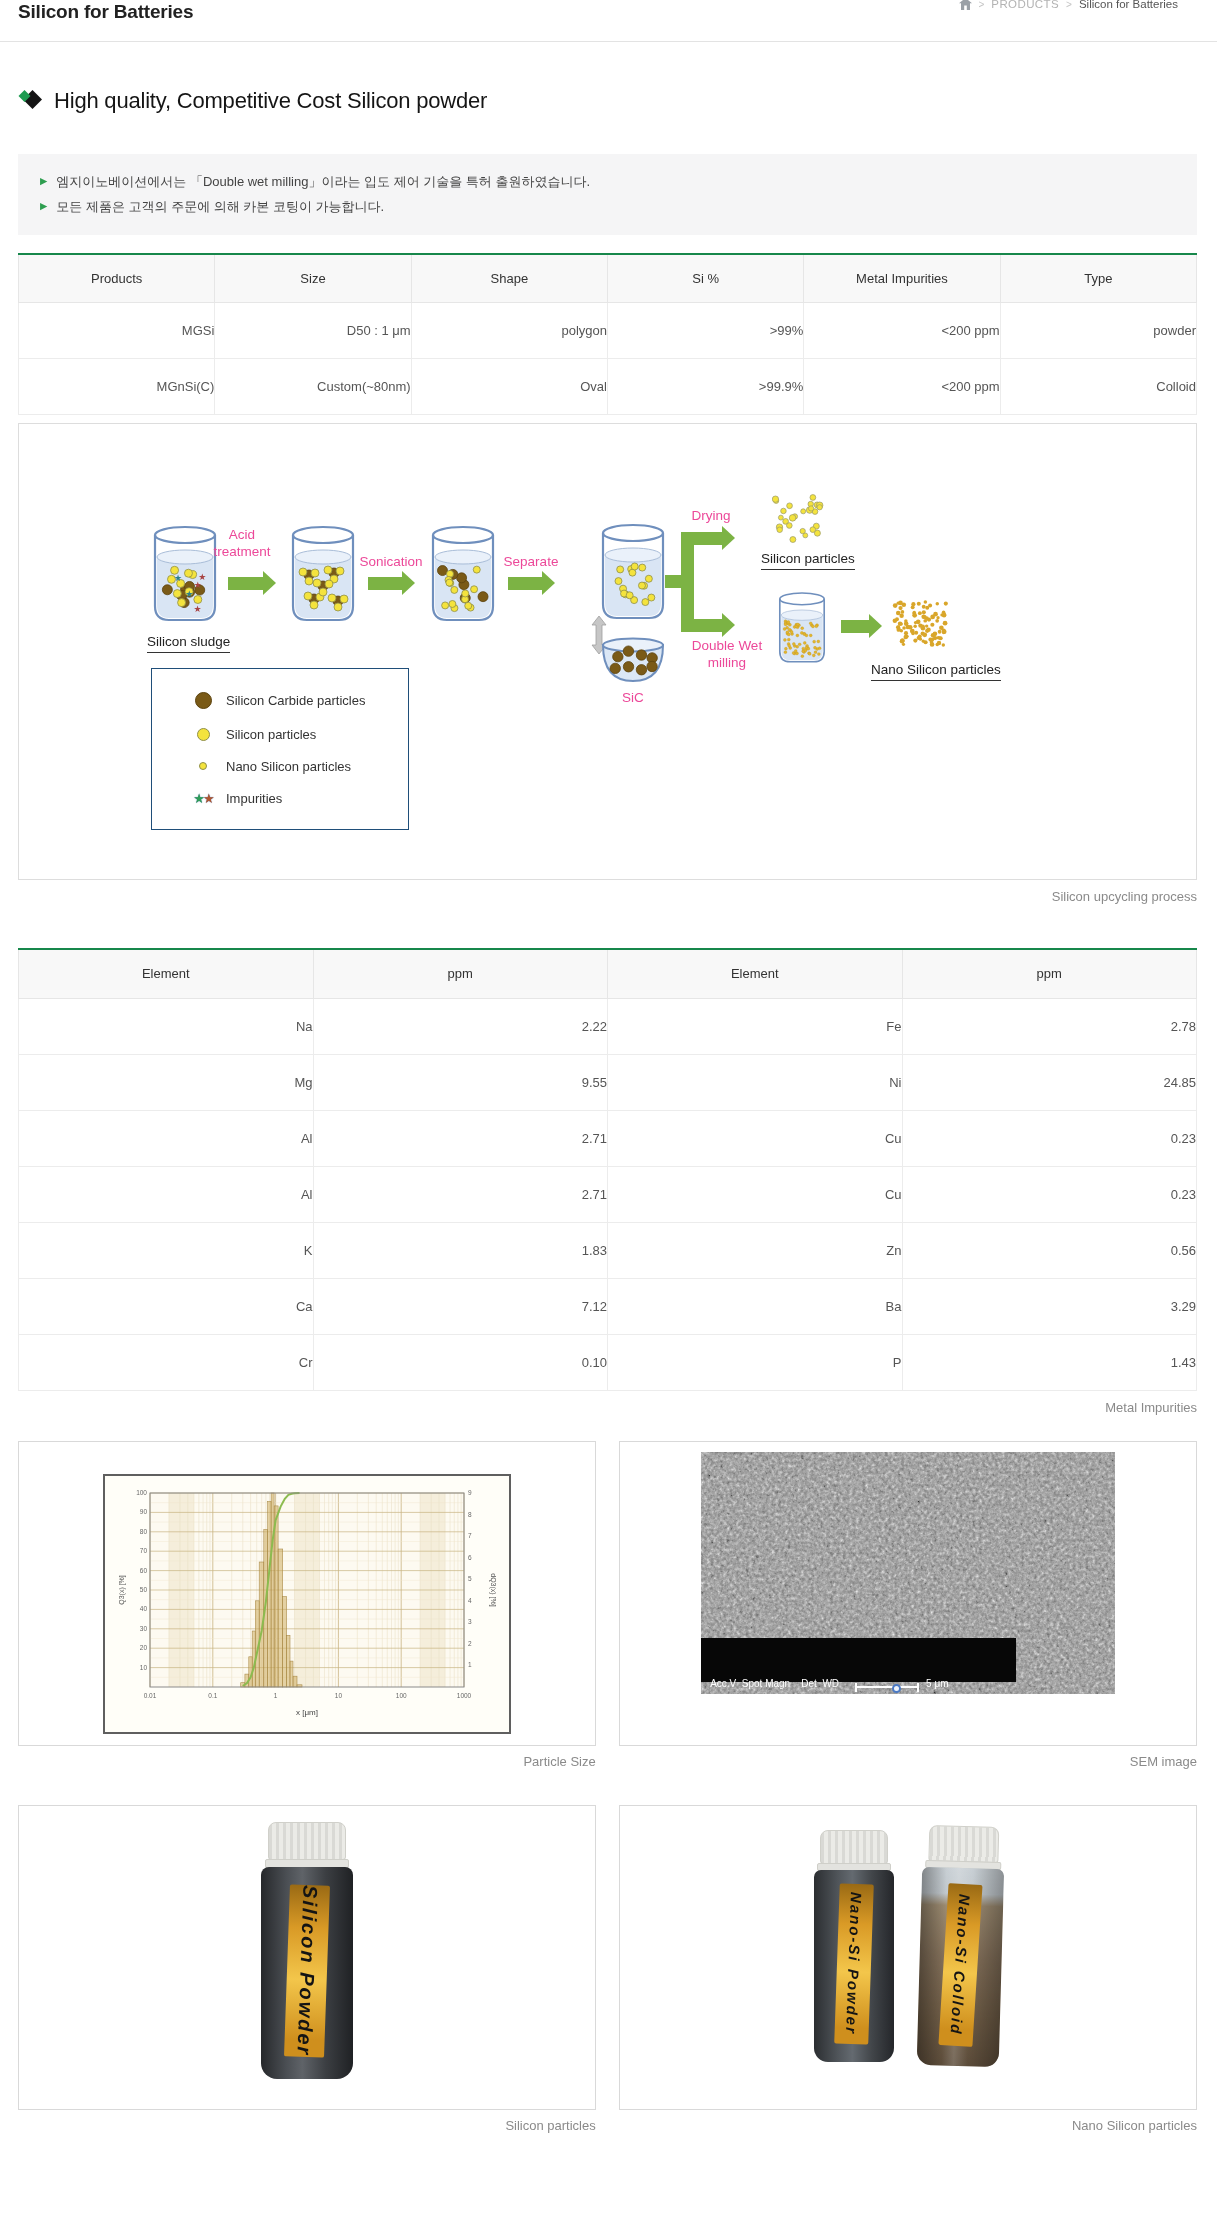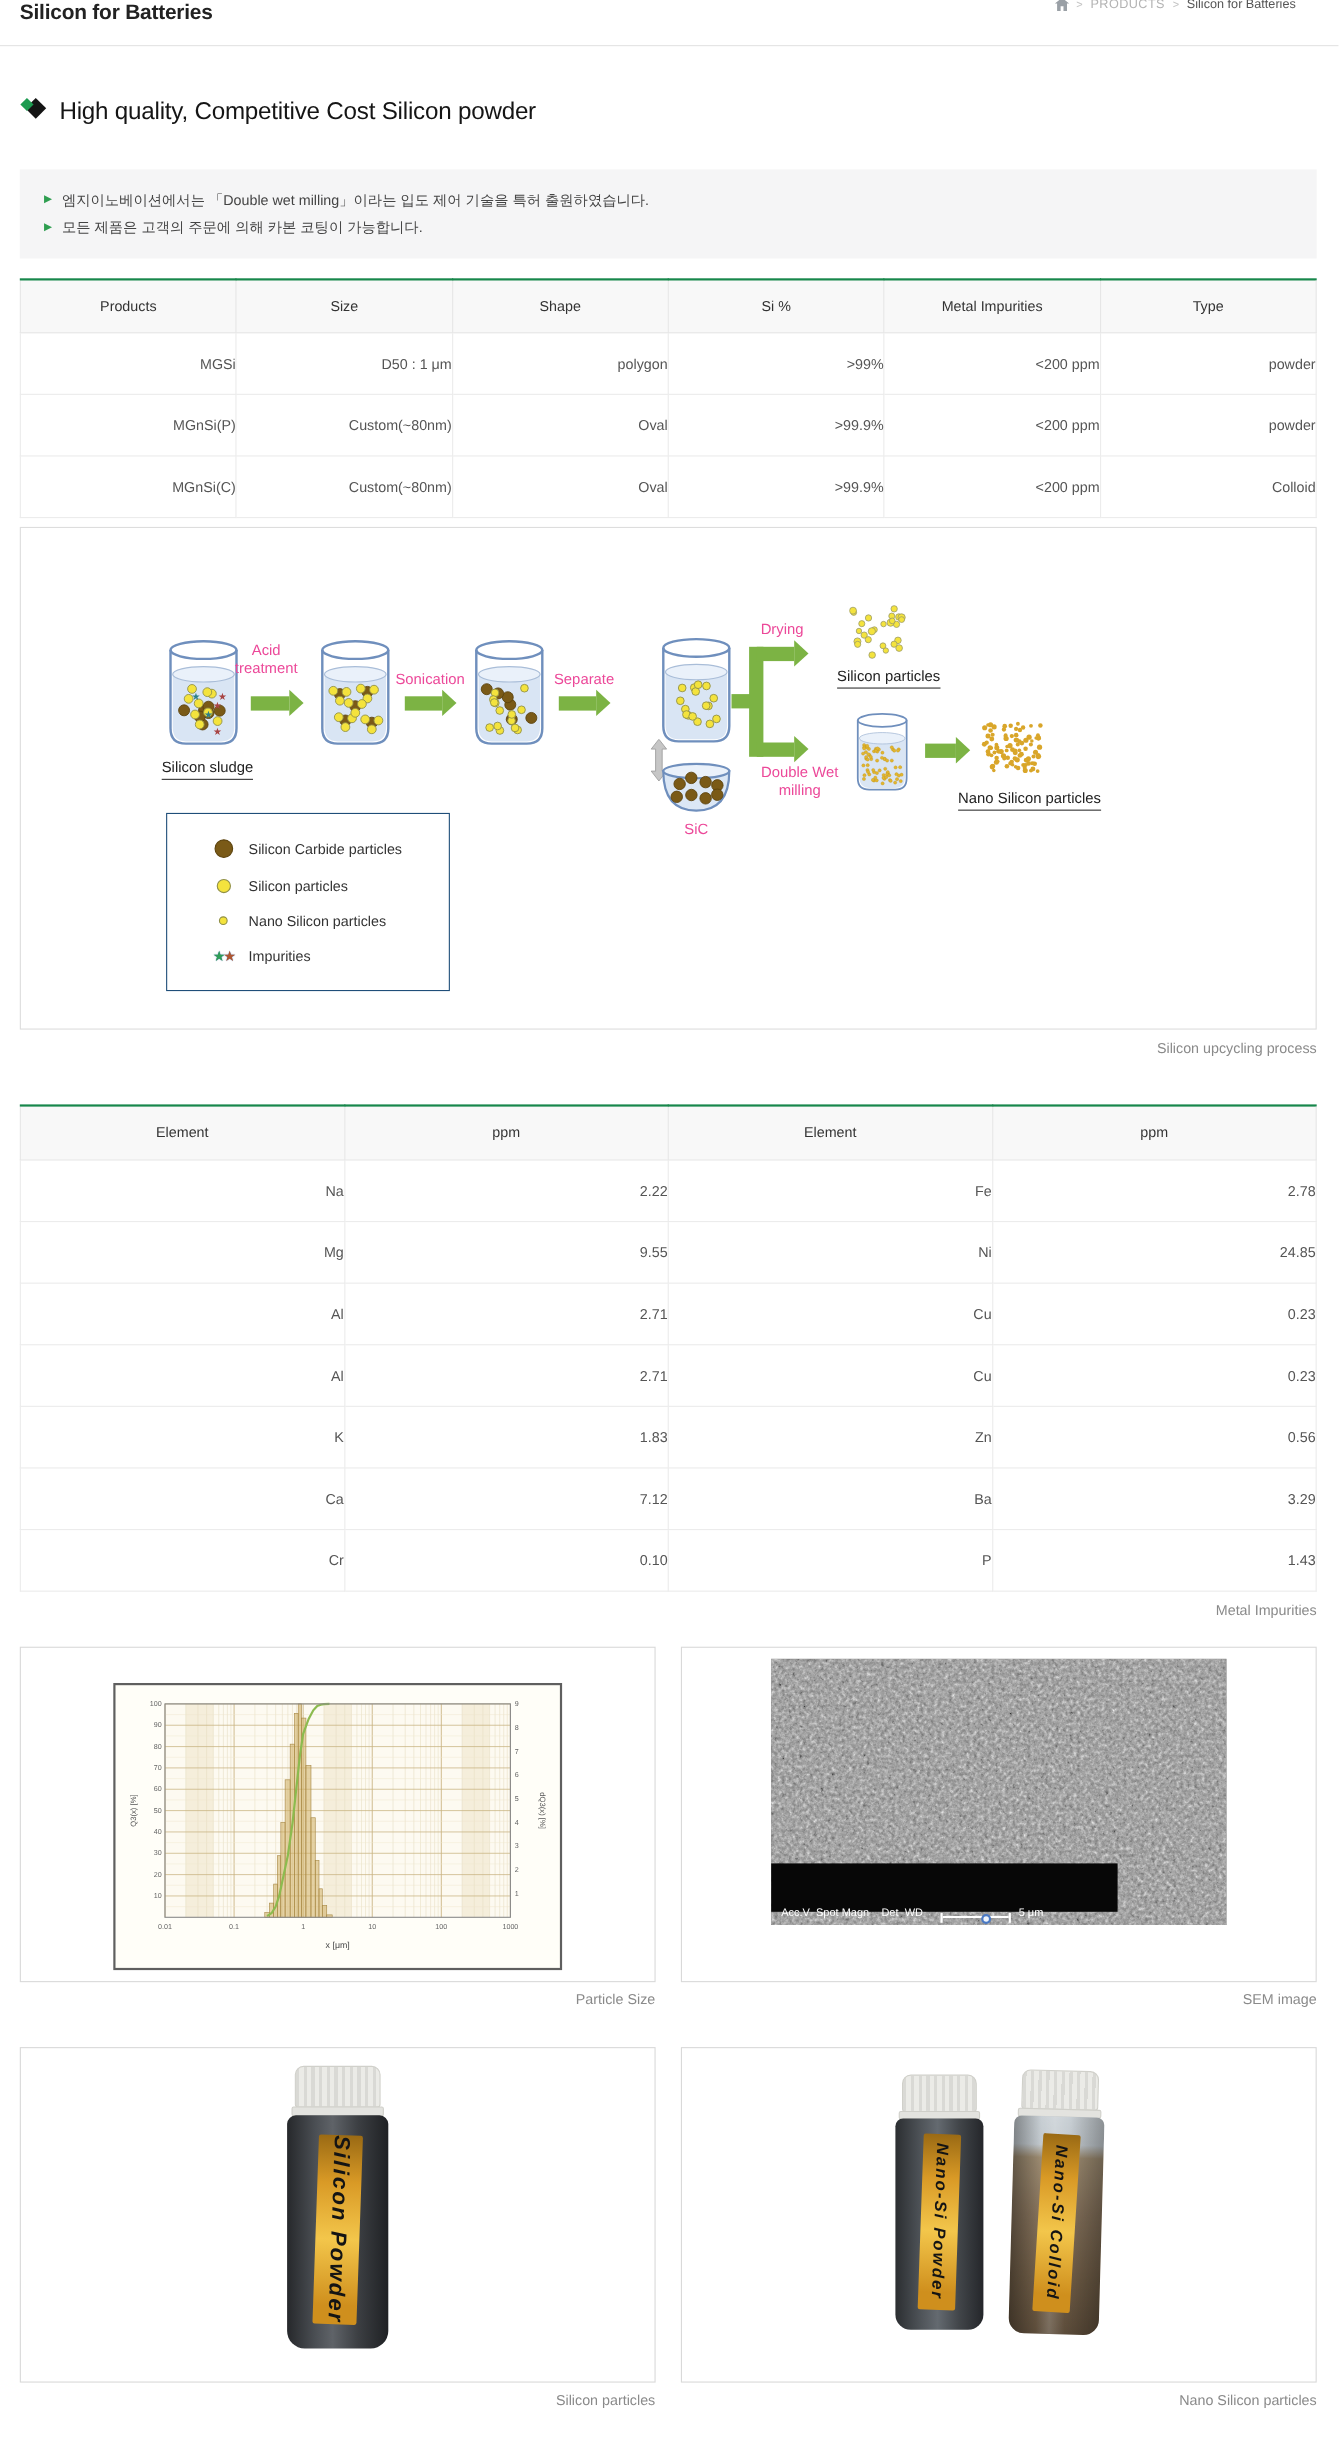--- a/index.html
+++ b/index.html
@@ -35,21 +35,21 @@
 
   .diagram { position:relative; height:457px; border:1px solid #ddd; background:#fff; margin-top:8px; }
   .diagram > * { position:absolute; }
   .dlabel { font-size:13.5px; color:#222; white-space:nowrap; }
   .underline { border-bottom:1.2px solid #333; padding-bottom:3px; }
   .alabel { font-size:13.5px; color:#ec4899; text-align:center; line-height:1.25; }
   .garrow { height:13px; background:#7cb344; }
   .garrow::after { content:""; position:absolute; right:-13px; top:-6px;
     border-left:13px solid #7cb344; border-top:12px solid transparent; border-bottom:12px solid transparent; }
   .gbar { background:#7cb344; }
-  .legend { left:132px; top:259px; width:258px; height:162px; border:1.5px solid #1f4e79; background:#fff;
+  .legend { left:132px; top:244px; width:258px; height:162px; border:1.5px solid #1f4e79; background:#fff;
             display:flex; flex-direction:column; justify-content:space-evenly; padding:6px 10px 6px 28px; }
   .lrow { display:flex; align-items:center; gap:0; }
   .licon { width:46px; display:flex; justify-content:center; align-items:center; }
   .ltext { font-size:13px; color:#333; }
   .lic-brown { width:17px; height:17px; border-radius:50%; background:#7a5a17; border:1px solid #5c430e; }
   .lic-yellow { width:13px; height:13px; border-radius:50%; background:#f4e33d; border:1px solid #8f8f49; }
   .lic-small { width:8px; height:8px; border-radius:50%; background:#f4e33d; border:1px solid #8f8f49; }
   .lic-star { font-size:13px; letter-spacing:-2px; line-height:1; }
   .star-g { color:#2f9e57; text-shadow:0 0 1px #3a5f9e; }
   .star-r { color:#b0562f; text-shadow:0 0 1px #3a5f9e; }
@@ -138,28 +138,20 @@
         <th>Metal Impurities</th>
         <th>Type</th>
       </tr>
     </thead>
     <tbody>
         <tr>
           <td>MGSi</td>
           <td>D50 : 1 μm</td>
           <td>polygon</td>
           <td>&gt;99%</td>
-          <td>&lt;200 ppm</td>
-          <td>powder</td>
-        </tr>
-        <tr>
-          <td>MGnSi(P)</td>
-          <td>Custom(~80nm)</td>
-          <td>Oval</td>
-          <td>&gt;99.9%</td>
           <td>&lt;200 ppm</td>
           <td>powder</td>
         </tr>
         <tr>
           <td>MGnSi(C)</td>
           <td>Custom(~80nm)</td>
           <td>Oval</td>
           <td>&gt;99.9%</td>
           <td>&lt;200 ppm</td>
           <td>Colloid</td>

